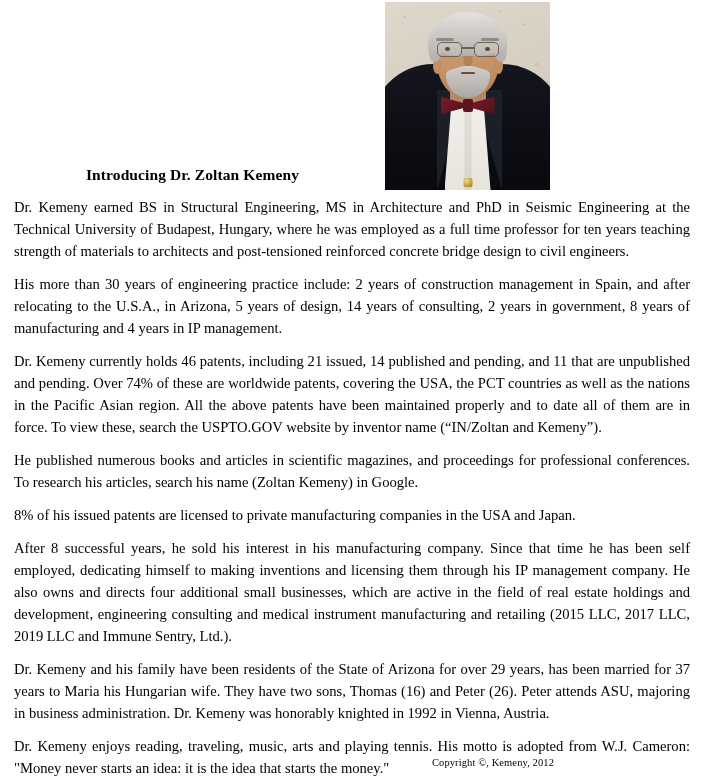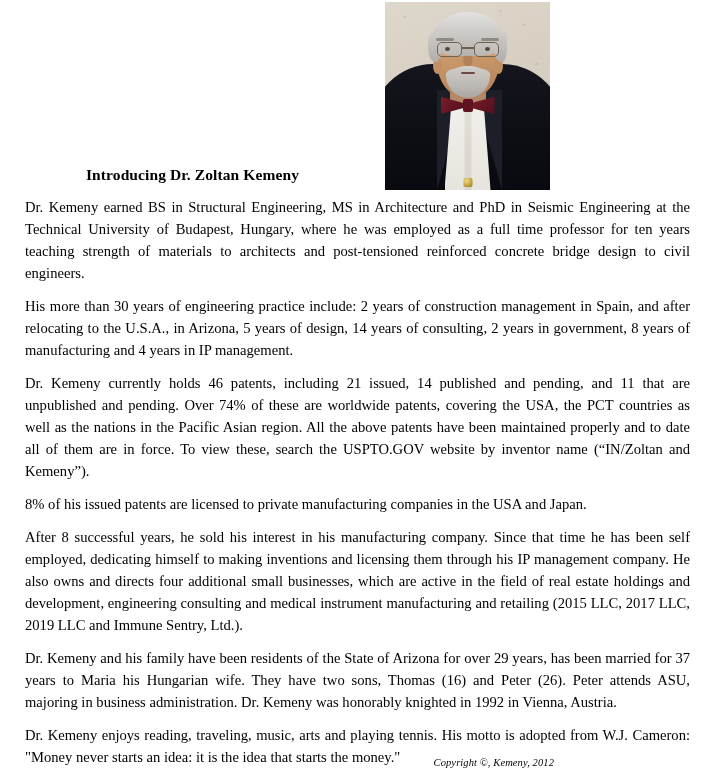--- a/index.html
+++ b/index.html
@@ -288,37 +288,36 @@
   }
 
   
   .body-text {
     position: absolute;
     left: 14px;
     top: 196px;
     width: 676px;
   }
   .para {
-    margin: 0 0 11px 11px;
+    margin: 0 0 11px 0;
     font-size: 14.6px;
     line-height: 22px;
     text-align: justify;
     text-justify: inter-word;
   }
   .para:last-child { margin-bottom: 0; }
 
   
   .copyright {
     position: absolute;
     right: 14px;
     bottom: 8px;
     font-size: 10.5px;
     text-align: right;
     letter-spacing: .1px;
-    font-style: italic;
   }
 </style>
 </head>
 <body>
 
 <div class="page">
 
   <div class="photo-wrap">
     <div class="photo">
       <div class="bg-wall"></div>
@@ -364,20 +363,21 @@
       </div>
     </div>
   </div>
 
   <div class="doc-title">Introducing Dr. Zoltan Kemeny</div>
 
   <div class="body-text">
     <p class="para">Dr. Kemeny earned BS in Structural Engineering, MS in Architecture and PhD in Seismic Engineering at the Technical University of Budapest, Hungary, where he was employed as a full time professor for ten years teaching strength of materials to architects and post-tensioned reinforced concrete bridge design to civil engineers.</p>
     <p class="para">His more than 30 years of engineering practice include: 2 years of construction management in Spain, and after relocating to the U.S.A., in Arizona, 5 years of design, 14 years of consulting, 2 years in government, 8 years of manufacturing and 4 years in IP management.</p>
     <p class="para">Dr. Kemeny currently holds 46 patents, including 21 issued, 14 published and pending, and 11 that are unpublished and pending. Over 74% of these are worldwide patents, covering the USA, the PCT countries as well as the nations in the Pacific Asian region. All the above patents have been maintained properly and to date all of them are in force. To view these, search the USPTO.GOV website by inventor name (“IN/Zoltan and Kemeny”).</p>
+    <p class="para">He published numerous books and articles in scientific magazines, and proceedings for professional conferences. To research his articles, search his name (Zoltan Kemeny) in Google.</p>
     <p class="para">8% of his issued patents are licensed to private manufacturing companies in the USA and Japan.</p>
     <p class="para">After 8 successful years, he sold his interest in his manufacturing company. Since that time he has been self employed, dedicating himself to making inventions and licensing them through his IP management company. He also owns and directs four additional small businesses, which are active in the field of real estate holdings and development, engineering consulting and medical instrument manufacturing and retailing (2015 LLC, 2017 LLC, 2019 LLC and Immune Sentry, Ltd.).</p>
     <p class="para">Dr. Kemeny and his family have been residents of the State of Arizona for over 29 years, has been married for 37 years to Maria his Hungarian wife. They have two sons, Thomas (16) and Peter (26). Peter attends ASU, majoring in business administration. Dr. Kemeny was honorably knighted in 1992 in Vienna, Austria.</p>
     <p class="para">Dr. Kemeny enjoys reading, traveling, music, arts and playing tennis. His motto is adopted from W.J. Cameron: "Money never starts an idea: it is the idea that starts the money."</p>
   </div>
 
   <div class="copyright">Copyright ©, Kemeny, 2012</div>
 
 </div>
 

